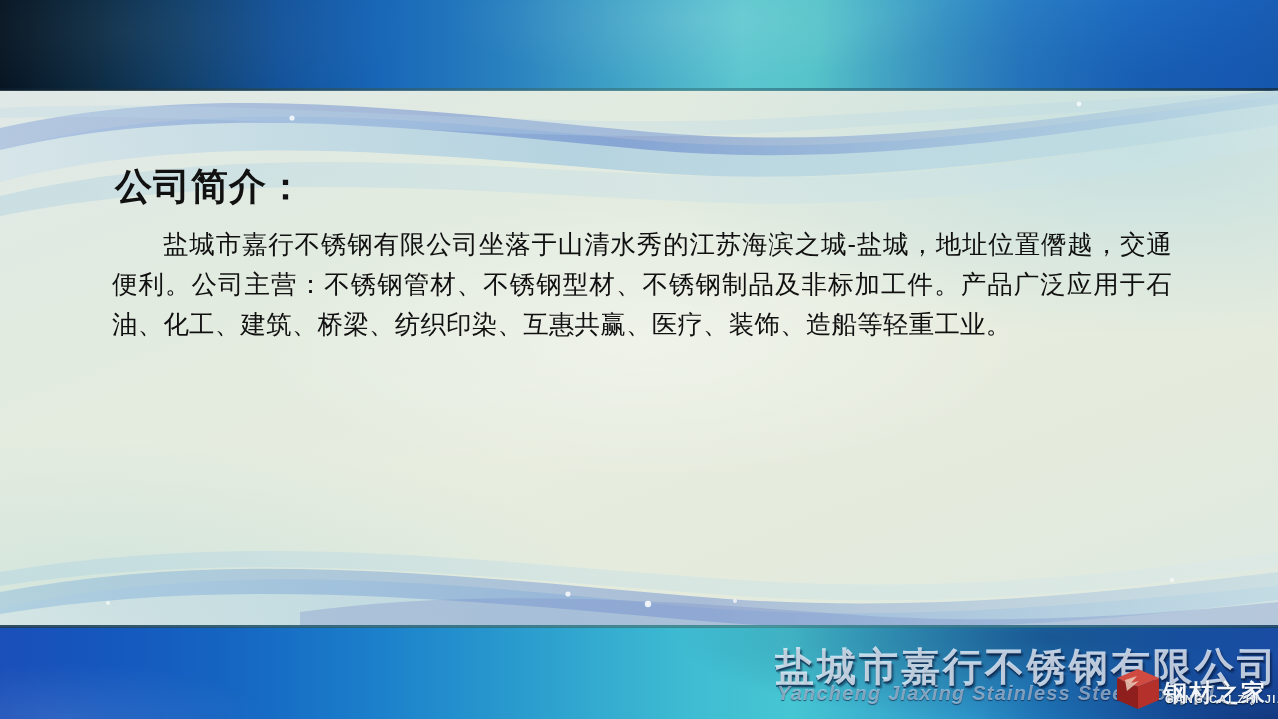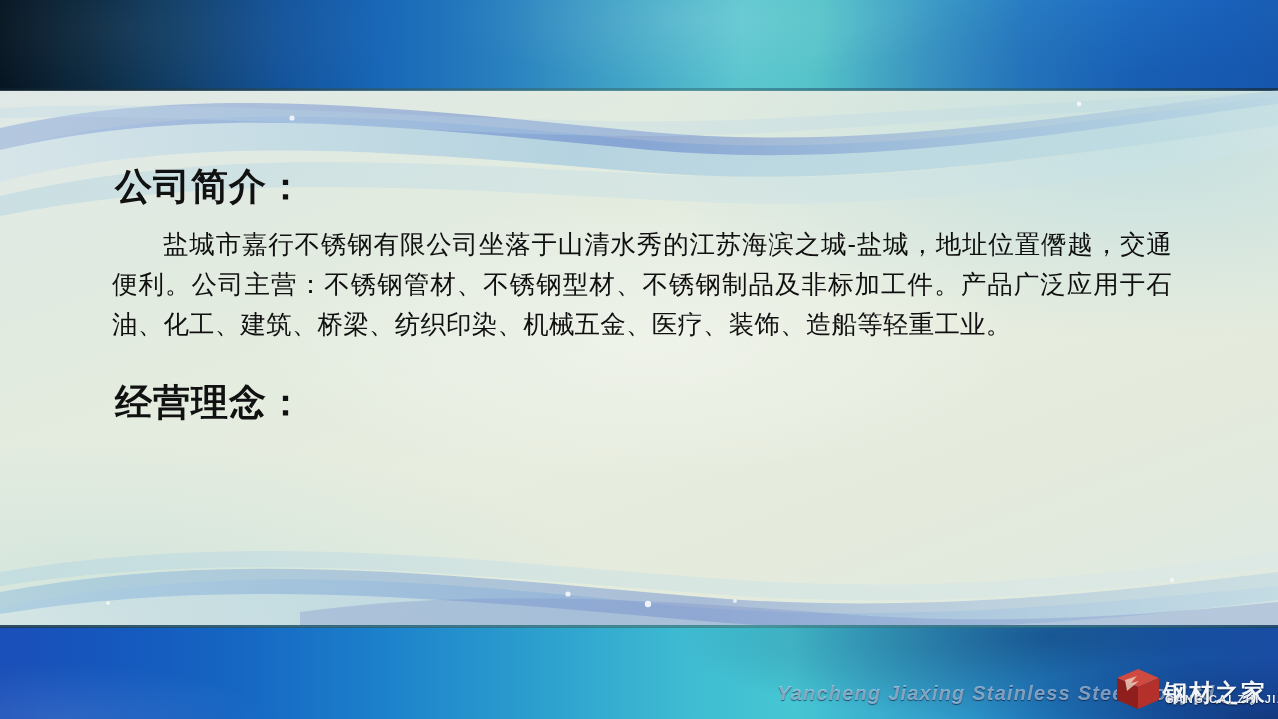--- a/index.html
+++ b/index.html
@@ -253,26 +253,26 @@
     <circle cx="108" cy="603" r="2.0" fill="#ffffff" opacity="0.65"></circle>
     <circle cx="1172" cy="580" r="2.2" fill="#ffffff" opacity="0.6"></circle>
   </svg>
 
   <div class="band-bottom"></div>
   <div class="band-bottom-sheen"></div>
   <div class="band-bottom-edge"></div>
 
   <div class="content">
     <div class="heading" id="heading-1">公司简介：</div>
-    <div class="para" id="para-1">盐城市嘉行不锈钢有限公司坐落于山清水秀的江苏海滨之城-盐城，地址位置僭越，交通便利。公司主营：不锈钢管材、不锈钢型材、不锈钢制品及非标加工件。产品广泛应用于石油、化工、建筑、桥梁、纺织印染、机械五金、医疗、装饰、造船等轻重工业。</div>
-
-    <div class="heading" id="heading-2">经营理念：</div>
+    <div class="para" id="para-1">盐城市嘉行不锈钢有限公司坐落于山清水秀的江苏海滨之城-盐城，地址位置僭越，交通便利。公司主营：不锈钢管材、不锈钢型材、不锈钢制品及非标加工件。产品广泛应用于石油、化工、建筑、桥梁、纺织印染、互惠共赢、医疗、装饰、造船等轻重工业。</div>
+
   </div>
 
   <div class="watermark">
+    <div class="wm-cn">盐城市嘉行不锈钢有限公司</div>
     <div class="wm-en">Yancheng Jiaxing Stainless Steel Co.,Ltd</div>
   </div>
 
   <div class="logo">
     <svg class="logo-cube" viewBox="0 0 46 44">
       <polygon points="23,2 44,11 23,20 2,11" fill="#cf4a40"></polygon>
       <polygon points="2,11 23,20 23,42 2,33" fill="#8f1f1d"></polygon>
       <polygon points="23,20 44,11 44,33 23,42" fill="#b3302b"></polygon>
       <path d="M10,13 L22,9 L16,16 L24,14 L12,24 Z" fill="#e9c9b8" opacity="0.85"></path>
     </svg>

